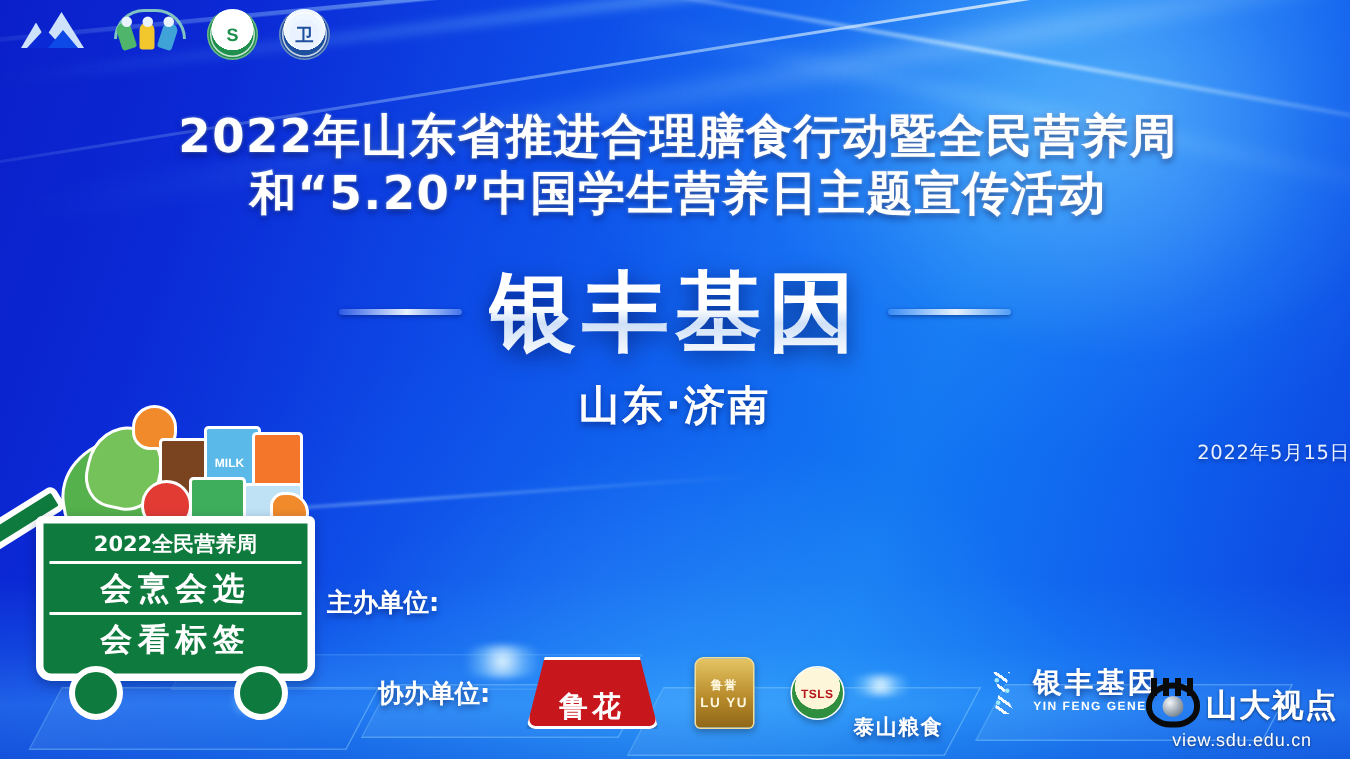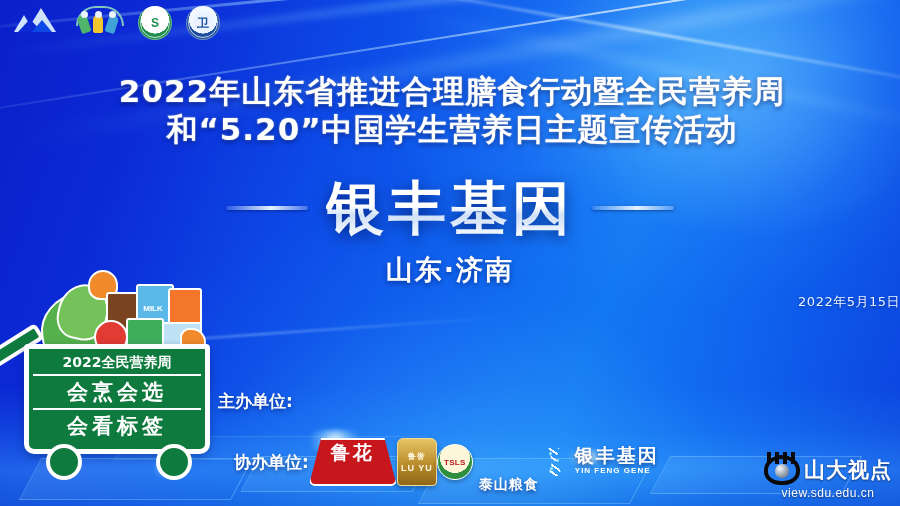--- a/index.html
+++ b/index.html
@@ -90,27 +90,27 @@
     font-family:"DejaVu Sans","Liberation Sans",sans-serif;color:#eaf2ff;font-size:13px;letter-spacing:.5px;
     text-shadow:0 1px 3px rgba(0,10,70,.45);}
 
   
   .org-row{position:absolute;left:218px;top:390px;z-index:7;display:flex;align-items:flex-end;gap:6px;
     font-family:"DejaVu Sans","Liberation Sans",sans-serif;color:#ffffff;font-size:17px;
     text-shadow:0 2px 4px rgba(0,10,70,.5);white-space:nowrap;}
   .org-label{font-weight:bold;}
   .org-names{font-weight:bold;letter-spacing:.5px;}
 
-  .co-row{position:absolute;left:234px;top:430px;z-index:7;display:flex;align-items:center;gap:0;}
+  .co-row{position:absolute;left:252px;top:430px;z-index:7;display:flex;align-items:center;gap:24px;}
   .co-label{font-family:"DejaVu Sans","Liberation Sans",sans-serif;color:#ffffff;font-weight:bold;font-size:17px;
     text-shadow:0 2px 4px rgba(0,10,70,.5);white-space:nowrap;}
 
   .luhua{width:84px;height:44px;background:#c8161d;position:relative;
     border-radius:6px;clip-path:polygon(14% 0,86% 0,100% 100%,0 100%);
-    display:flex;align-items:flex-start;justify-content:center;border:2px solid #fff;box-shadow:0 2px 5px rgba(0,0,0,.3);}
+    display:flex;align-items:flex-end;justify-content:center;border:2px solid #fff;box-shadow:0 2px 5px rgba(0,0,0,.3);}
   .luhua span{color:#ffffff;font-size:19px;font-weight:bold;font-family:"DejaVu Serif","Liberation Serif",serif;letter-spacing:3px;}
 
   .luyu{width:38px;height:46px;border-radius:6px 6px 4px 4px;
     background:linear-gradient(180deg,#e5c463,#b98c2c 55%,#8f6718);
     border:1.5px solid #f2dc9a;display:flex;flex-direction:column;align-items:center;justify-content:center;gap:1px;
     box-shadow:0 2px 5px rgba(0,0,0,.3);}
   .luyu .cn{font-size:8px;color:#fff8df;font-weight:bold;letter-spacing:1px;}
   .luyu .en{font-size:9px;color:#fff8df;font-weight:bold;letter-spacing:1px;}
 
   .tsls{display:flex;align-items:center;gap:6px;}

